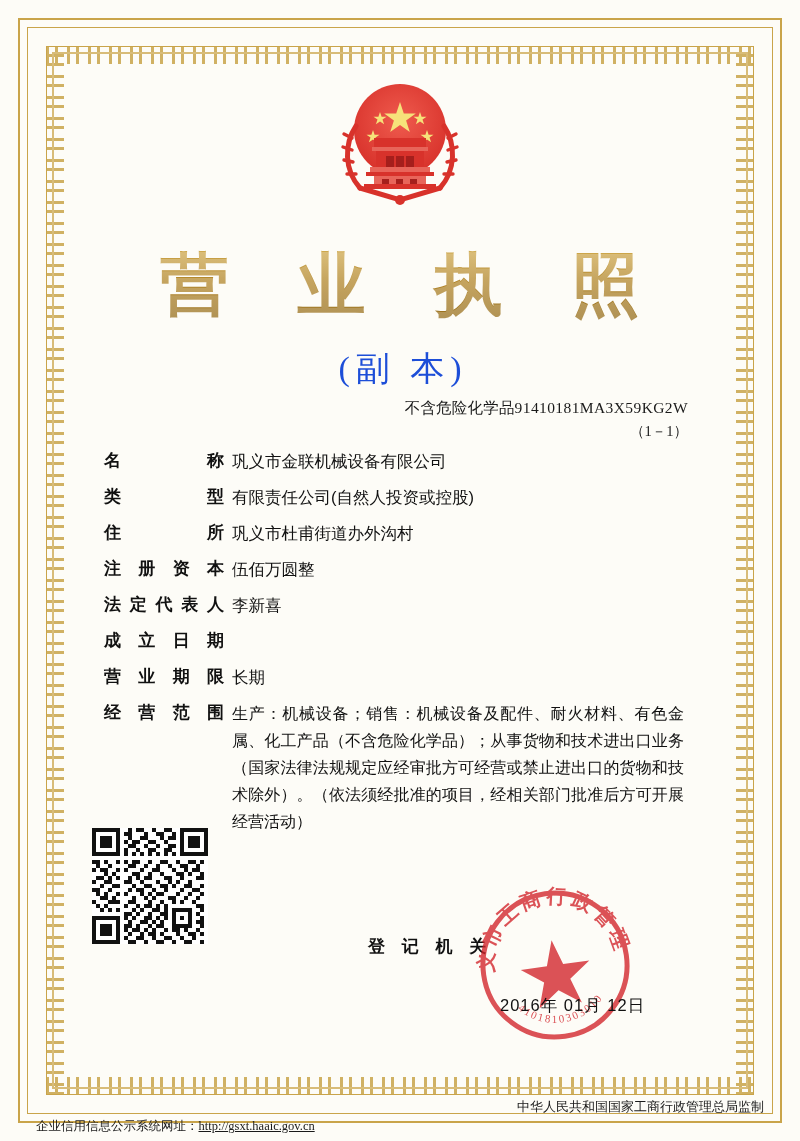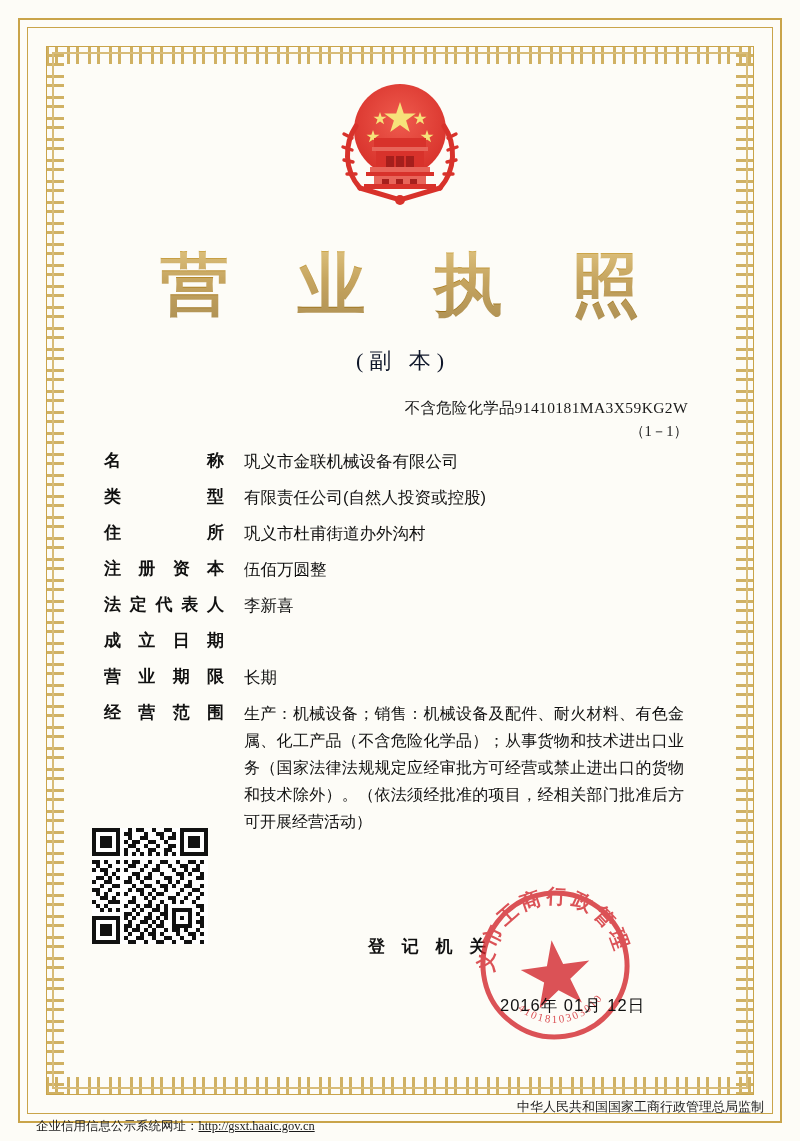--- a/index.html
+++ b/index.html
@@ -106,22 +106,22 @@
     -webkit-background-clip: text;
     background-clip: text;
     -webkit-text-fill-color: transparent;
     text-shadow: 0 1px 0 rgba(255,255,255,0.25);
   }
   .subtitle {
     position: absolute;
     left: 0; top: 346px;
     width: 800px;
     text-align: center;
-    font-size: 22px;
-    color: #0f172a;
+    font-size: 34px;
+    color: #1d4ed8;
     letter-spacing: 6px;
     text-indent: 6px;
     font-family: "Liberation Serif", serif;
   }
 
   
   .credit-line {
     position: absolute;
     right: 112px; top: 398px;
     font-size: 15.5px;
@@ -164,21 +164,20 @@
     padding-right: 8px;
     box-sizing: border-box;
     line-height: 26px;
   }
   .row .value {
     flex: 1;
     font-size: 16.5px;
     color: #111;
     line-height: 26px;
     font-family: "Liberation Sans", sans-serif;
-    margin-left: 12px;
   }
   .row.scope .value {
     line-height: 27px;
     font-size: 16px;
     text-align: justify;
   }
 
   
   .qr {
     position: absolute;

